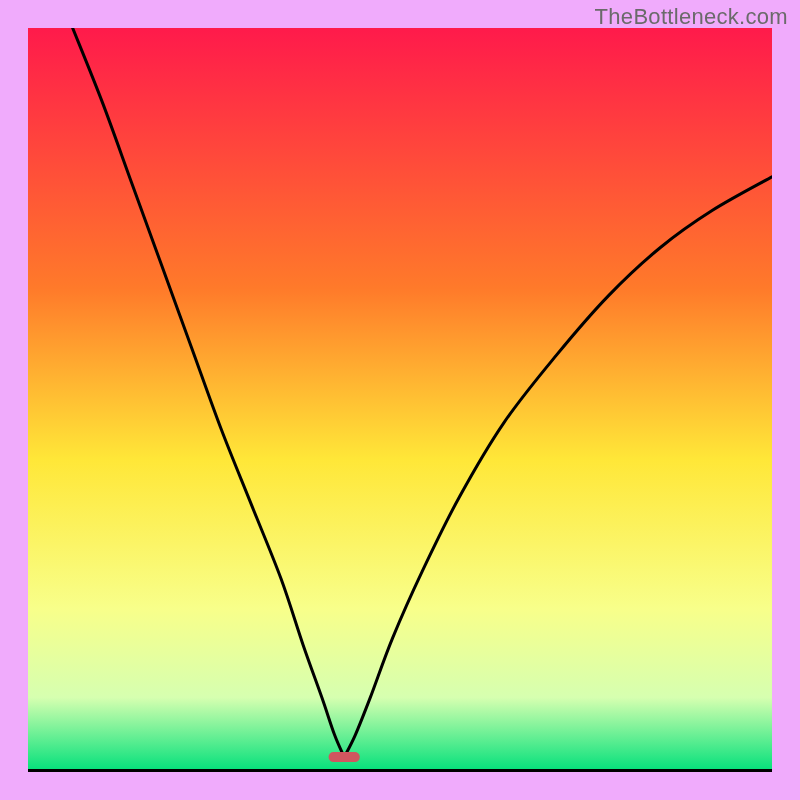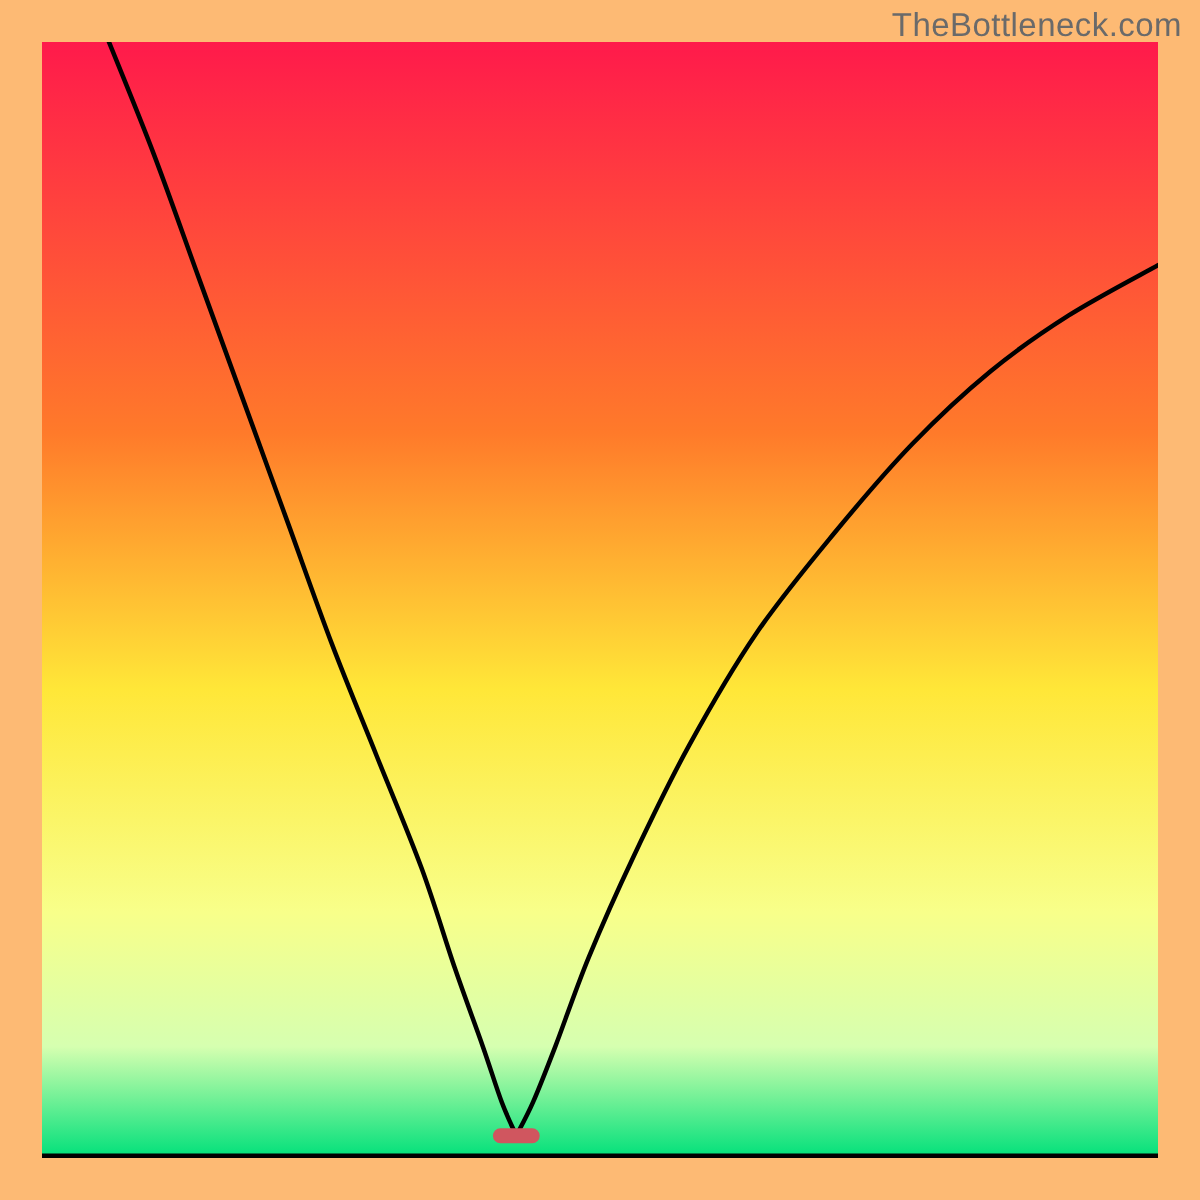--- a/index.html
+++ b/index.html
@@ -8,21 +8,21 @@
     width: 800px;
     height: 800px;
     background: #000;
     overflow: hidden;
     font-family: Arial, Helvetica, sans-serif;
   }
   .frame {
     position: relative;
     width: 800px;
     height: 800px;
-    background: #fdba74;
+    background: #f0abfc;
     text-align: center;
   }
   .watermark {
     position: absolute;
     top: 4px;
     right: 12px;
     color: #6a6a6a;
     font-size: 22px;
     font-weight: 500;
     letter-spacing: 0.3px;

